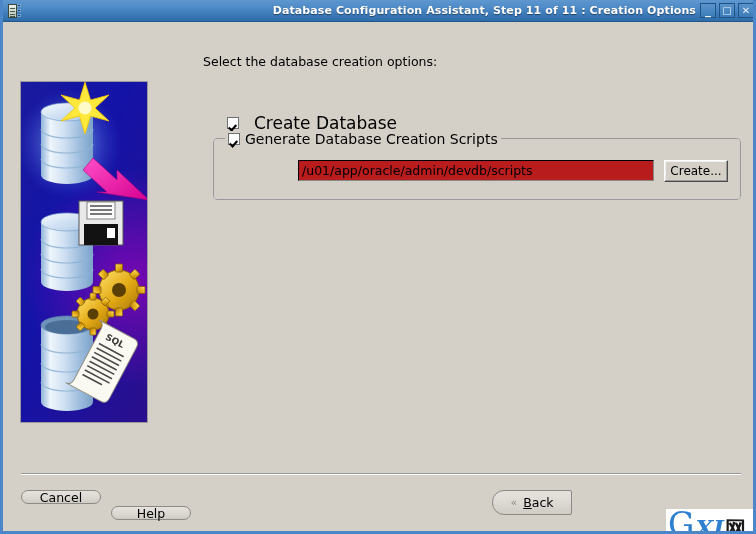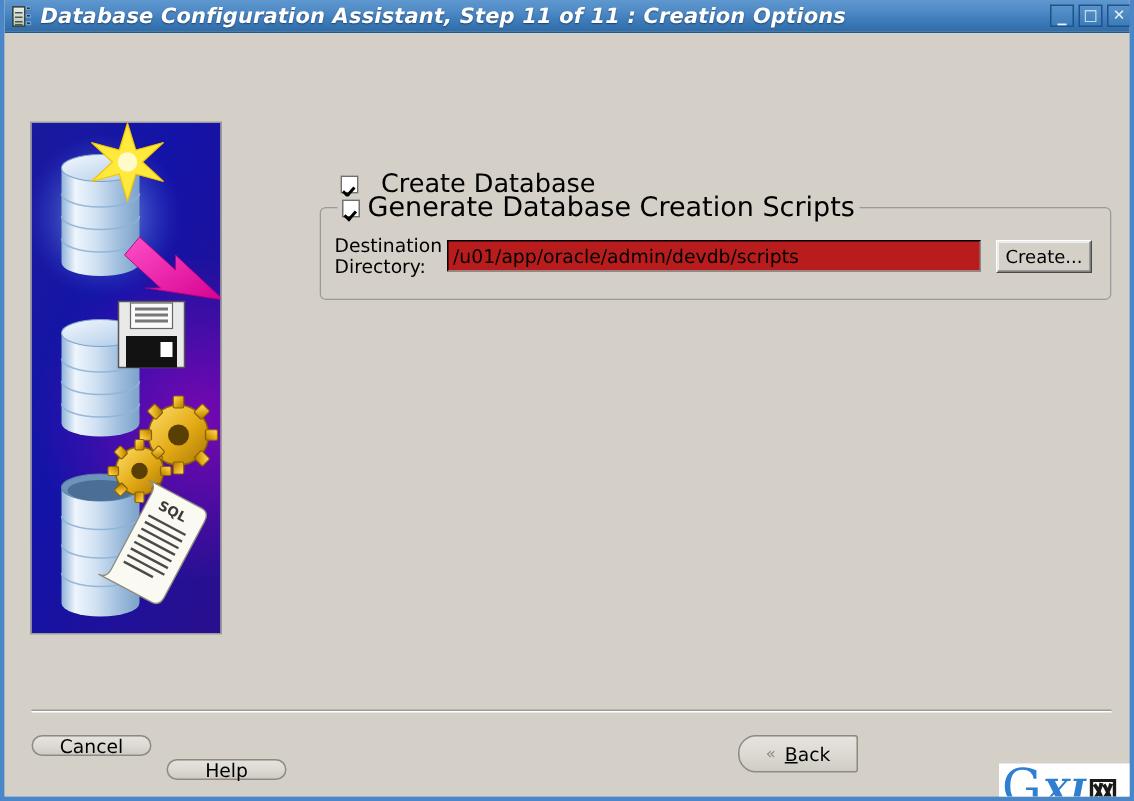--- a/index.html
+++ b/index.html
@@ -70,31 +70,30 @@
   .app-icon .pins i {
     display: block;
     width: 4px; height: 3px;
     background: #1c3a63;
     margin-bottom: 2px;
     border: 1px solid #6ea0d0;
     box-sizing: border-box;
   }
   .title-text {
     flex: 1 1 auto;
-    text-align: left;
+    text-align: right;
     color: #ffffff;
-    font-size: 14px;
+    font-size: 11px;
     font-weight: bold;
     font-family: "DejaVu Sans", sans-serif;
     letter-spacing: 0.1px;
     text-shadow: 0 1px 1px rgba(0,0,0,0.45);
     white-space: nowrap;
     overflow: hidden;
     padding-right: 4px;
-    font-style: italic;
   }
   .win-buttons {
     flex: 0 0 auto;
     display: flex;
     align-items: center;
     gap: 3px;
     margin-right: 5px;
   }
   .win-btn {
     width: 16px; height: 15px;
@@ -206,21 +205,21 @@
   .group-title {
     position: absolute;
     left: 222px;
     top: 109px;
     height: 15px;
     background: #d4d0c8;
     padding: 0 3px;
     display: flex;
     align-items: center;
     gap: 5px;
-    font-size: 18px;
+    font-size: 14px;
     white-space: nowrap;
     color: #000;
     z-index: 3;
   }
 
   .dest-label {
     position: absolute;
     left: 220px;
     top: 135px;
     font-size: 12.5px;
@@ -525,36 +524,33 @@
             <rect x="11" y="35" width="28" height="1.6"></rect>
             <rect x="11" y="40" width="28" height="1.6"></rect>
             <rect x="11" y="45" width="28" height="1.6"></rect>
             <rect x="11" y="50" width="28" height="1.6"></rect>
             <rect x="11" y="55" width="22" height="1.6"></rect>
           </g>
         </g>
       </svg>
     </div>
 
+    <div class="prompt">Select the database creation options:</div>
 
     <div class="cb-row cb-create">
       <span class="checkbox"></span>
       <span>Create Database</span>
     </div>
 
     <div class="groupbox"></div>
     <div class="group-title">
       <span class="checkbox"></span>
       <span>Generate Database Creation Scripts</span>
     </div>
 
-    <div class="dest-label">
-      <div>Destination</div>
-      <div>Directory:</div>
-    </div>
     <input class="dest-input" type="text" value="/u01/app/oracle/admin/devdb/scripts" style="">
     <button class="browse-btn">Create...</button>
 
     <div class="hr"></div>
 
     <button class="btn-round btn-cancel">Cancel</button>
     <button class="btn-round btn-help">Help</button>
 
     <div class="nav-group">
       <button class="btn-nav btn-back">

